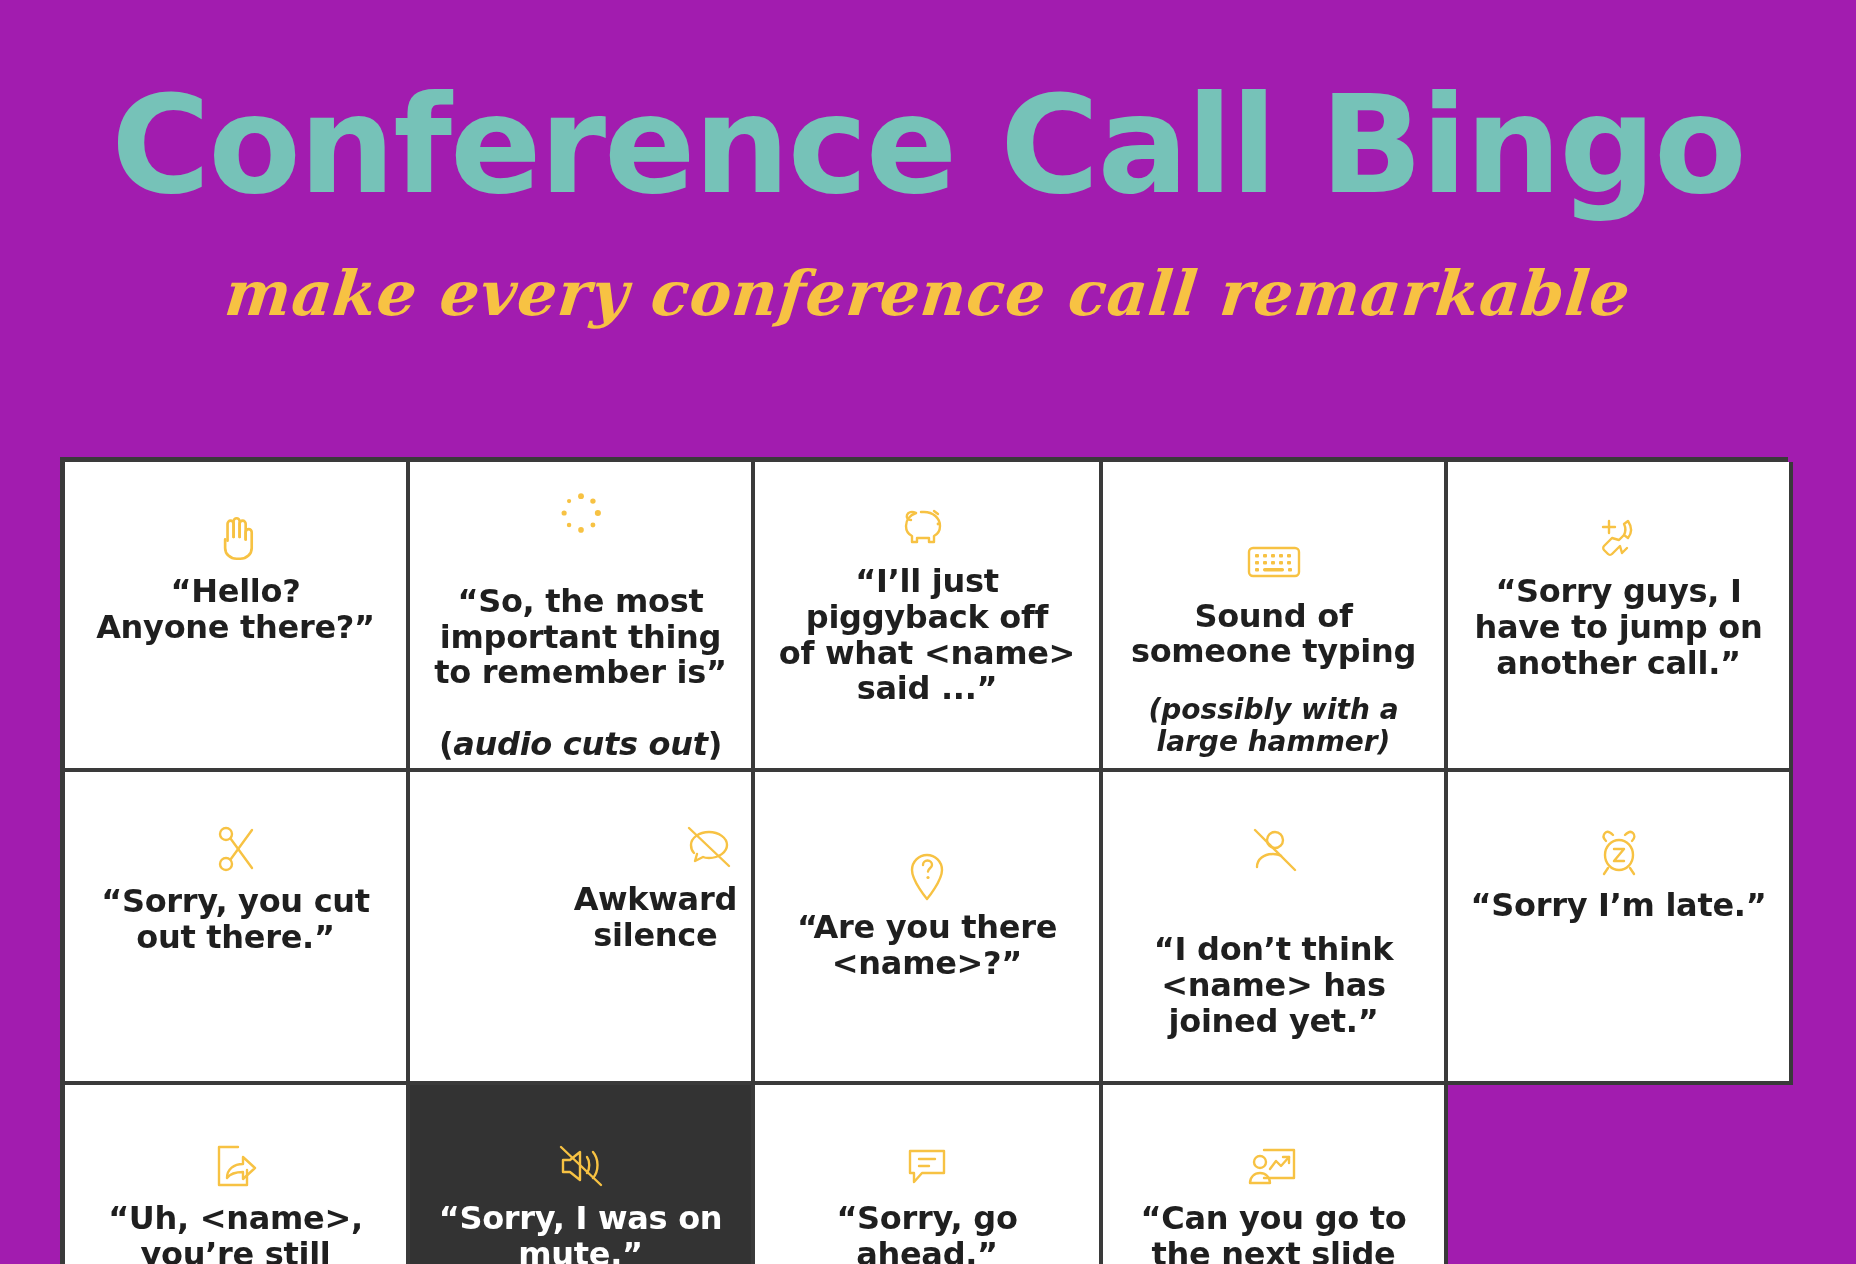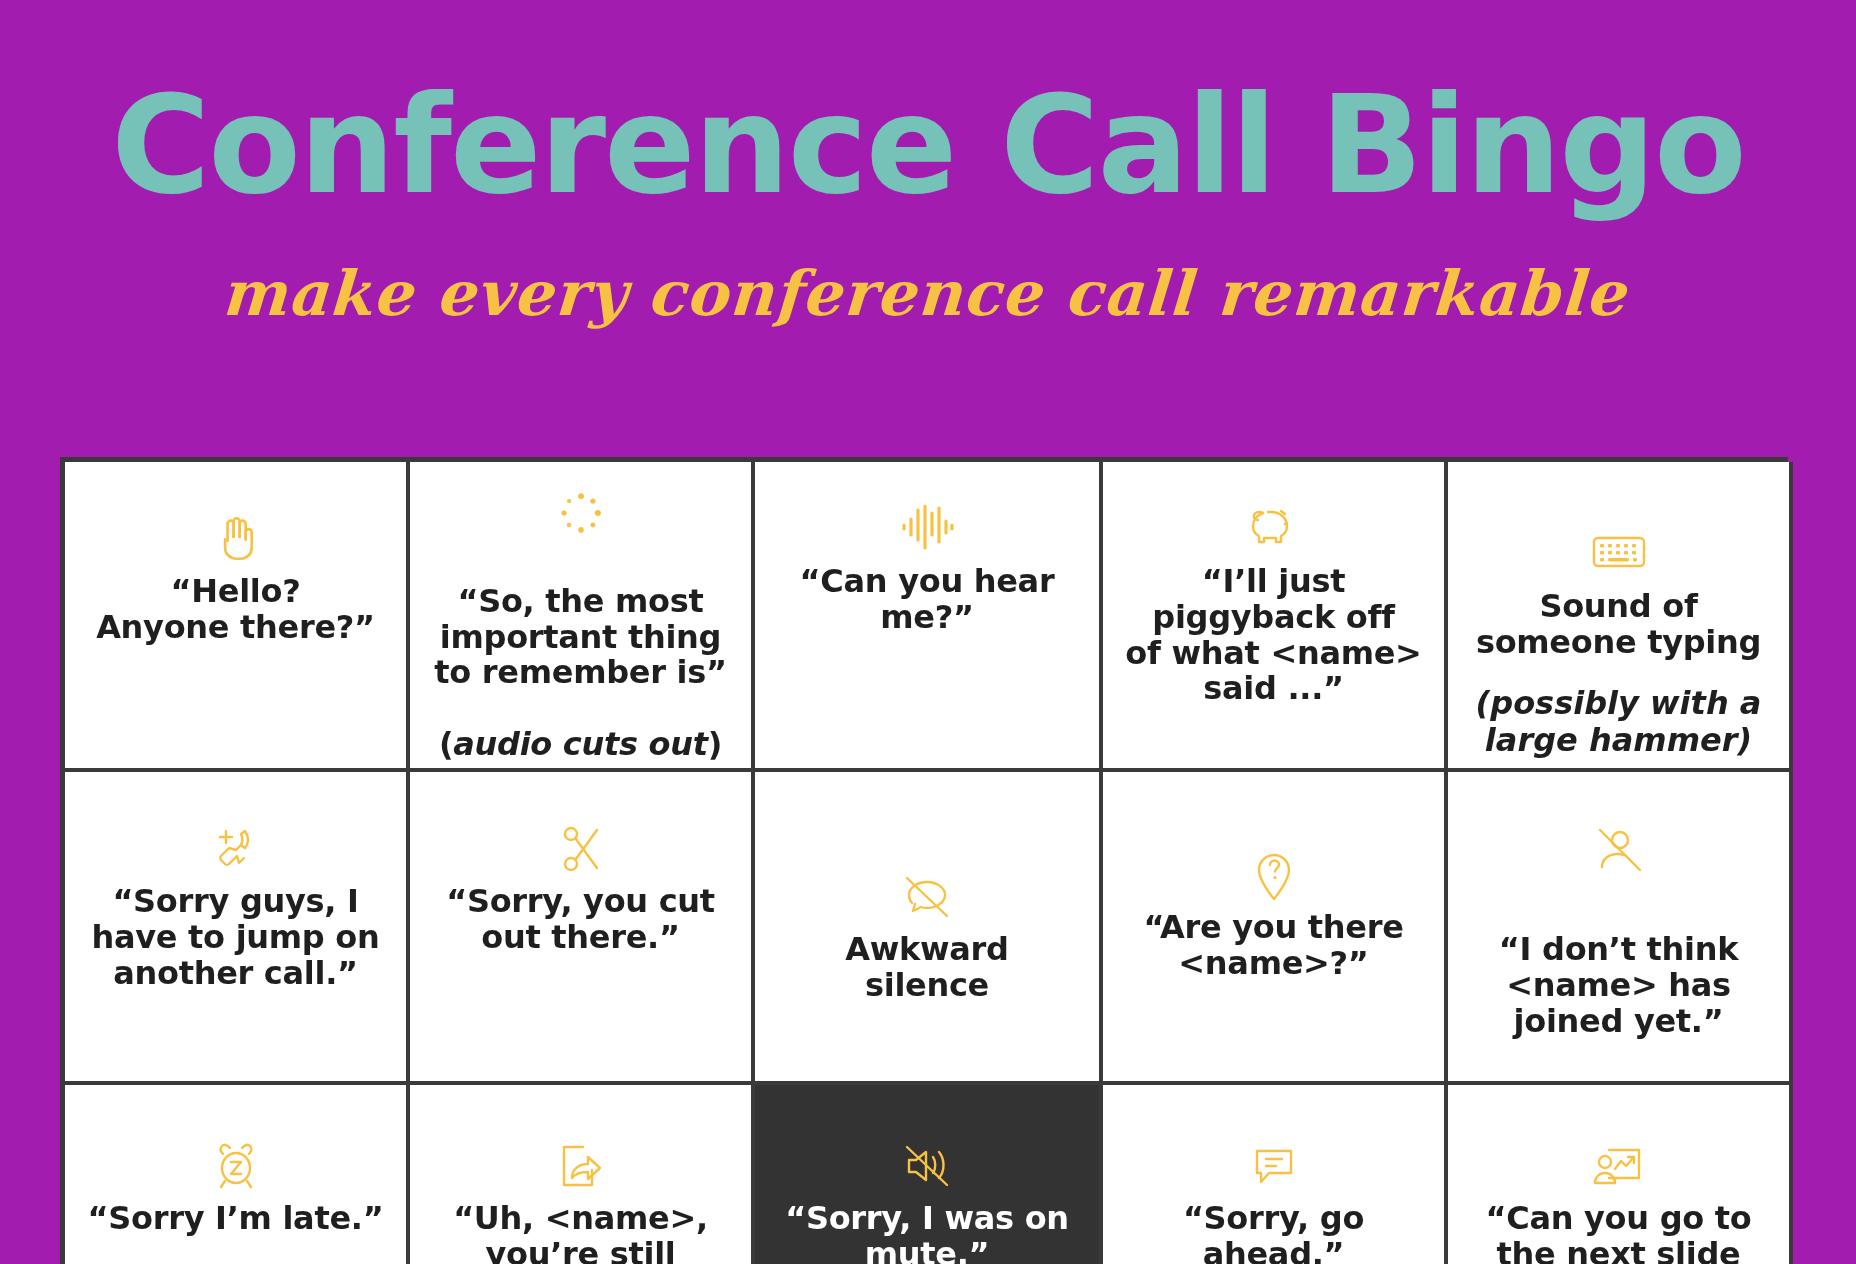--- a/index.html
+++ b/index.html
@@ -83,35 +83,35 @@
     white-space:pre-line;
   }
   .cell.dark .cell-text { color:#ffffff; }
 
   .cell-sub {
     text-align:center;
     color:#1f1f1f;
     font-family:"DejaVu Sans", sans-serif;
     font-weight:bold;
     font-style:italic;
-    font-size:32px;
+    font-size:28px;
     line-height:1.14;
     margin-top:24px;
     white-space:pre-line;
   }
   .ital { font-style:italic; }
 
   
   .r1 .icon { margin-bottom:8px; }
   .c-hello .icon { margin-top:10px; }
   .c-typing { padding-top:22px;justify-content:flex-end; }
   .c-audio  { padding-top:24px; }
   .r2 { padding-top:48px; }
   .r3 { padding-top:52px; }
-  .c-awkward { padding-top:96px; }
+  .c-awkward { padding-top:46px;align-items:flex-end; }
   .c-there   { padding-top:74px; }
   .c-joined  { padding-top:50px;gap:46px; }
 </style>
 </head>
 <body>
 
 <div class="page">
 
   <div class="title">Conference Call Bingo</div>
   <div class="subtitle">make every conference call remarkable</div>
@@ -145,36 +145,20 @@
         </svg>
       </div>
       <div class="cell-text">
         <span>“So, the most
 important thing
 to remember is”</span><br>
         <span>(<i class="ital">audio cuts out</i>)</span>
       </div>
     </div>
 
-    <div class="cell r1">
-      <div class="icon">
-        <svg width="58" height="50" viewBox="0 0 58 50" stroke="#f7c243" stroke-width="3.2" stroke-linecap="round">
-          <line x1="6" y1="23" x2="6" y2="27"></line>
-          <line x1="13" y1="17" x2="13" y2="33"></line>
-          <line x1="20" y1="8" x2="20" y2="38"></line>
-          <line x1="27" y1="4" x2="27" y2="46"></line>
-          <line x1="34" y1="11" x2="34" y2="33"></line>
-          <line x1="41" y1="6" x2="41" y2="40"></line>
-          <line x1="48" y1="19" x2="48" y2="31"></line>
-          <line x1="54" y1="23" x2="54" y2="27"></line>
-        </svg>
-      </div>
-      <div class="cell-text">“Can you hear
-me?”</div>
-    </div>
 
     <div class="cell r1">
       <div class="icon">
         <svg width="58" height="48" viewBox="0 0 58 48" fill="none" stroke="#f7c243" stroke-width="2.4" stroke-linecap="round" stroke-linejoin="round">
           <path d="M18 10c-6 2-10 7-10 13 0 4 2 8 6 10v6h5v-4h12v4h5v-6c4-2 6-6 6-10 0-8-7-14-16-14h-3"></path>
           <path d="M18 10c-4-2-8-1-9 2-1 3 1 5 4 5"></path>
           <circle cx="40" cy="21" r="1.4" fill="#f7c243" stroke="none"></circle>
           <path d="M36 8l4 3"></path>
         </svg>
       </div>

